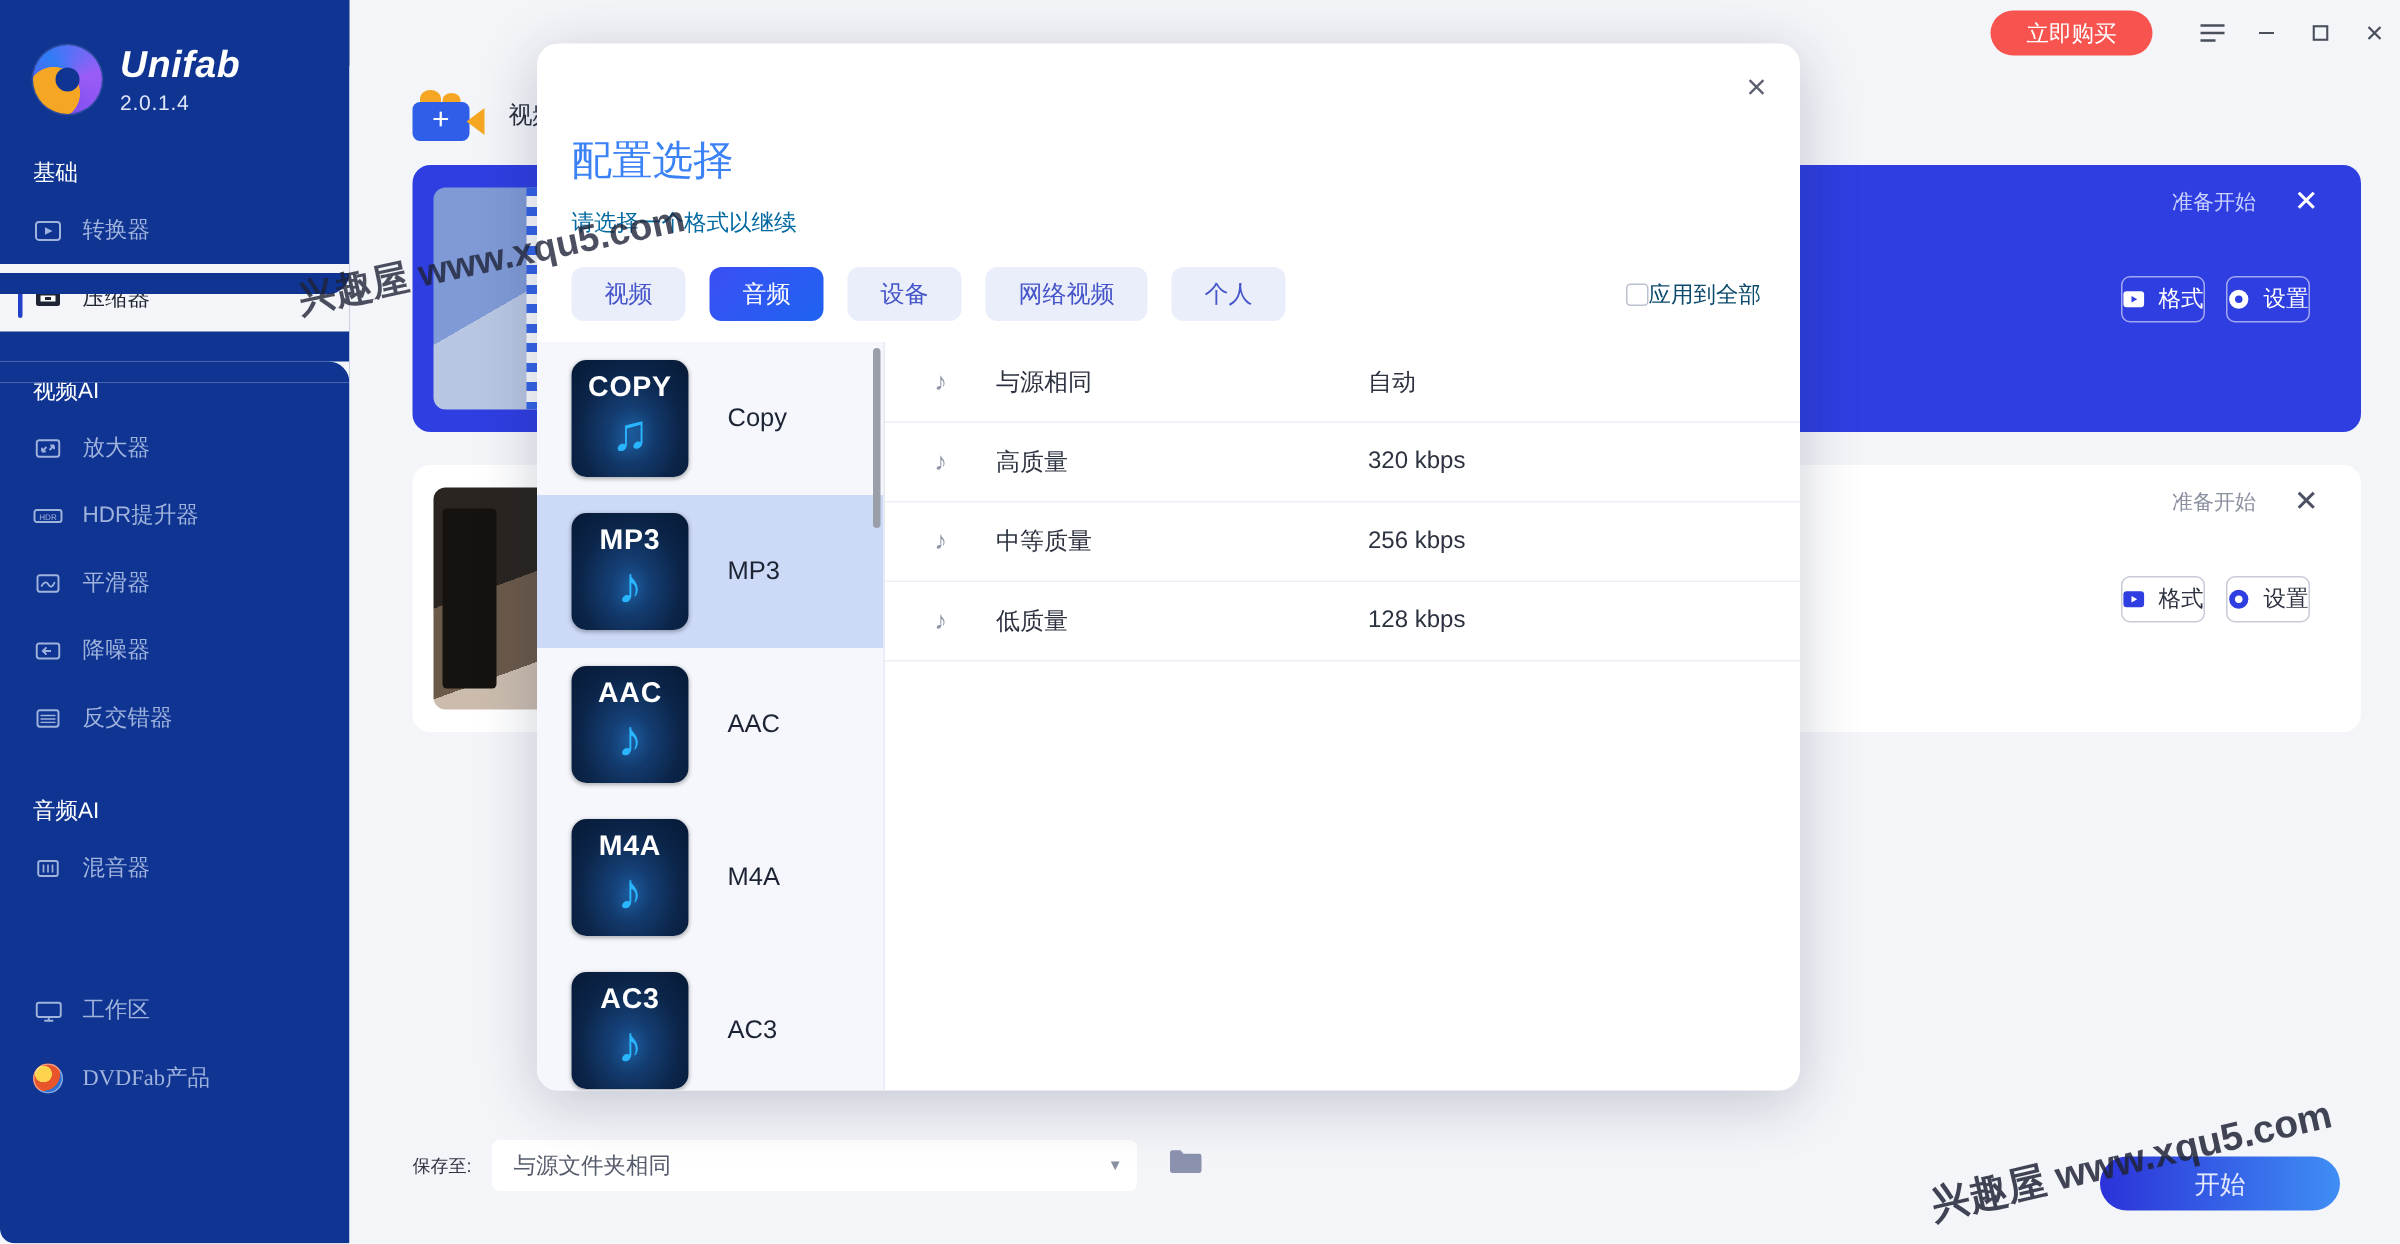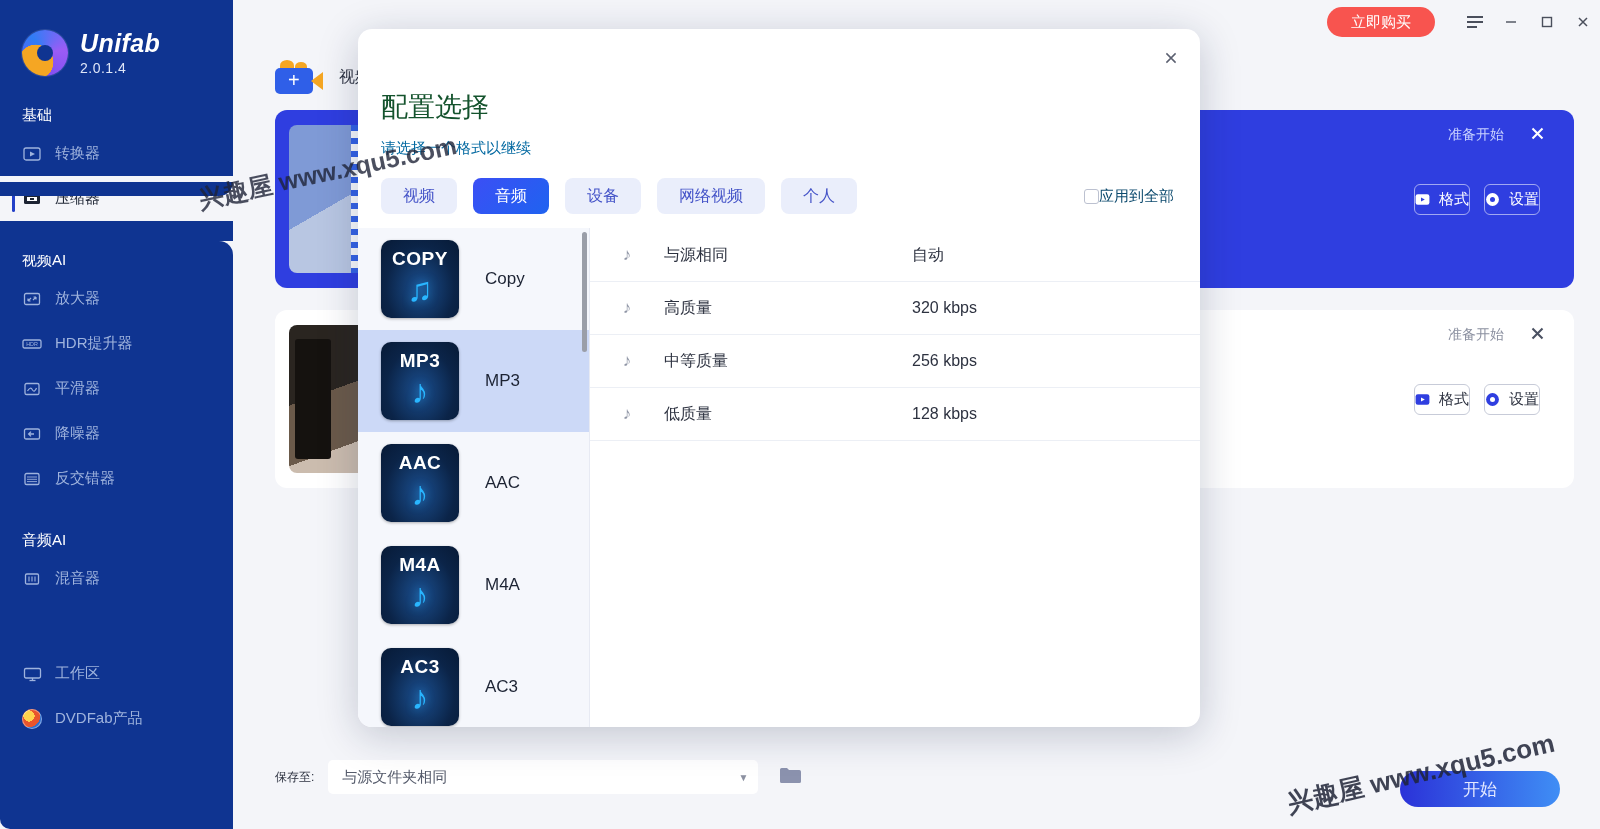--- a/index.html
+++ b/index.html
@@ -81,21 +81,21 @@
   }
   .corner-top::after, .corner-bottom::after {
     content: ""; position: absolute; left: 0; width: 233px; height: 14px;
     background: #0f3491;
   }
   .corner-top { top: 182px; }
   .corner-top::after { top: 0; border-bottom-right-radius: 14px; }
   .corner-bottom { top: 241px; }
   .corner-bottom::after { top: 0; border-top-right-radius: 14px; }
 
-  .sidebar-bottom { margin-top: 50px; }
+  .sidebar-bottom { margin-top: 50px; font-family: Liberation Serif, serif; }
 
   .dvd-icon {
     width: 20px; height: 20px; border-radius: 50%;
     background: radial-gradient(circle at 35% 35%, #ffd34d 0 30%, #e8552d 31% 60%, #2f6fd0 61%);
     box-shadow: inset 0 0 0 1px rgba(255,255,255,.4);
   }
 
   
   .topbar {
     position: absolute; left: 246px; top: 0;
@@ -250,21 +250,21 @@
     background: #fff; border-radius: 14px;
     box-shadow: 0 8px 40px rgba(20,30,70,.22);
     overflow: hidden;
   }
   .modal-close {
     position: absolute; right: 14px; top: 14px;
     width: 30px; height: 30px; display: flex; align-items: center; justify-content: center;
     color: #5b6070; cursor: pointer;
   }
   .modal-title {
-    font-size: 27px; color: #14532d; padding: 60px 0 0 23px; font-weight: normal;
+    font-size: 27px; color: #3b82f6; padding: 60px 0 0 23px; font-weight: normal;
   }
   .modal-sub {
     font-size: 15px; color: #0369a1; padding: 14px 0 0 23px;
   }
   .tabs {
     display: flex; align-items: center; gap: 16px;
     padding: 20px 0 0 23px;
   }
   .tab {
     height: 36px; padding: 0 22px; border-radius: 8px;

